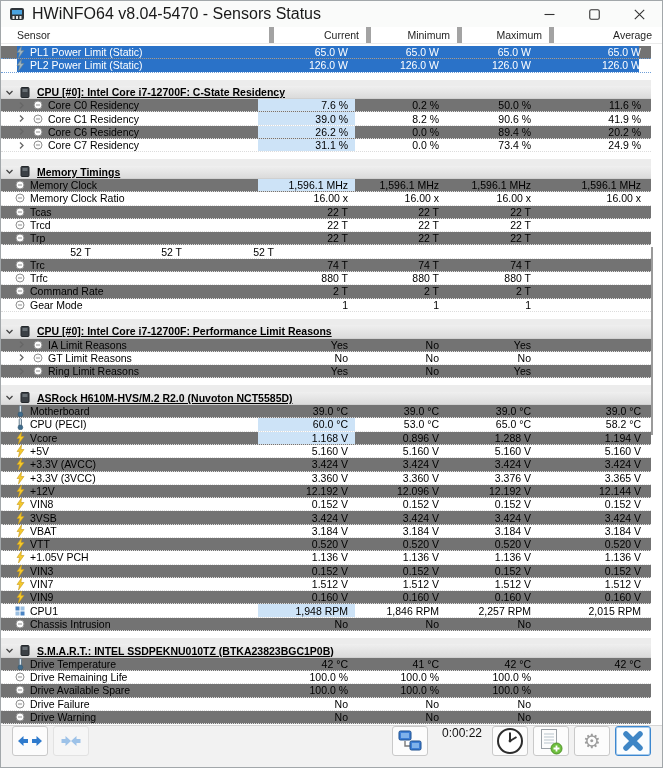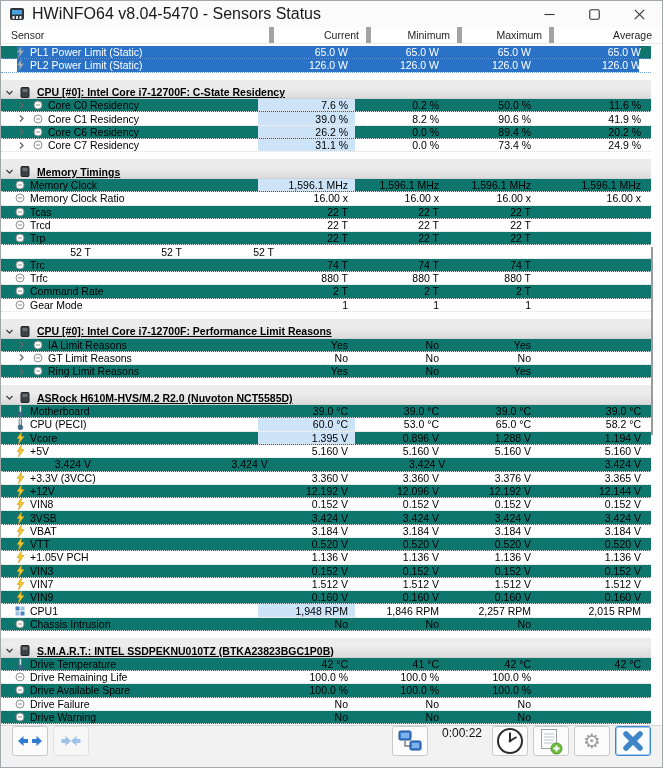--- a/index.html
+++ b/index.html
@@ -6,31 +6,31 @@
   .win{position:relative;width:663px;height:768px;box-sizing:border-box;border:1px solid #a2a7aa;
        background:#fff;font-family:"Liberation Sans",sans-serif;display:flex;flex-direction:column;overflow:hidden;}
   
   .titlebar{height:26px;flex:none;display:flex;align-items:center;background:#fafbfa;padding-left:8px;}
   .tb-title{font-size:16px;color:#191919;margin-left:7px;}
   .caps{margin-left:auto;display:flex;height:26px;}
   .cap{width:45px;height:26px;display:flex;align-items:center;justify-content:center;}
   
   .colhdr{height:16px;flex:none;display:flex;align-items:center;font-size:10.5px;color:#1f1f1f;
           background:#fff;border-bottom:1px solid #ebebeb;}
-  .colhdr .cs{flex:1;padding-left:10px;}
+  .colhdr .cs{flex:1;padding-left:16px;}
   .cv{box-sizing:border-box;display:flex;align-items:center;justify-content:flex-end;padding-right:7px;height:100%;}
   .w-cur{width:97px}.w-min{width:91px}.w-max{width:92px}.w-avg{width:113px;padding-right:10px;}
   .colhdr .cv{border-left:5px solid #a3a3a3;}
   
   .viewport{flex:1;overflow:hidden;position:relative;background:#fff;padding-top:2px;}
   .row{display:flex;height:13.3px;width:650px;font-size:10.5px;color:#000;align-items:stretch;
        border-bottom:1px dotted #dcdcdc;box-sizing:border-box;position:relative;}
   .row>*{position:relative;z-index:1;}
   .row .cs{flex:1;display:flex;align-items:center;overflow:hidden;white-space:nowrap;}
-  .row.odd{background:#0f766e;justify-content:space-between;}
+  .row.odd{background:#737373;}
   .row.hl .w-cur{background:#cde3f7;}
   .row.sel{color:#fff;border-bottom:1px dotted #6f9fd8;}
   .row.sel::before{content:"";position:absolute;left:16px;right:12px;top:0;bottom:0;background:#2a72c8;z-index:0;}
   .ic-chev{margin-left:16px;width:12px;flex:none;display:flex;align-items:center;}
   .ic{width:12px;flex:none;display:flex;align-items:center;justify-content:center;margin-left:13px;}
   .ic-chev+.ic{margin-left:3px;}
   .rlabel{margin-left:4px;}
   .ghead{height:13.3px;width:650px;display:flex;align-items:center;font-weight:bold;font-size:10.5px;color:#000;
          background:linear-gradient(#efefef,#dbdbdb);border-bottom:1px solid #d0d0d0;box-sizing:border-box;}
   .ghead .ic-chev{margin-left:4px;}
@@ -501,40 +501,48 @@
         </div>
         <div class="row odd hl">
           <div class="cs">
             <span class="ic">
               <svg width="9" height="12">
                 <path d="M5.5 0 L1 6.5 H3.5 L2.5 12 L8 4.5 H5 Z" fill="#f5c92c" stroke="#c79a1d" stroke-width="0.6"></path>
               </svg>
             </span>
             <span class="rlabel">Vcore</span>
           </div>
-          <div class="cv w-cur">1.395 V</div>
+          <div class="cv w-cur">1.168 V</div>
           <div class="cv w-min">0.896 V</div>
           <div class="cv w-max">1.288 V</div>
           <div class="cv w-avg">1.194 V</div>
         </div>
         <div class="row">
           <div class="cs">
             <span class="ic">
               <svg width="9" height="12">
                 <path d="M5.5 0 L1 6.5 H3.5 L2.5 12 L8 4.5 H5 Z" fill="#f5c92c" stroke="#c79a1d" stroke-width="0.6"></path>
               </svg>
             </span>
             <span class="rlabel">+5V</span>
           </div>
           <div class="cv w-cur">5.160 V</div>
           <div class="cv w-min">5.160 V</div>
           <div class="cv w-max">5.160 V</div>
           <div class="cv w-avg">5.160 V</div>
         </div>
         <div class="row odd">
+          <div class="cs">
+            <span class="ic">
+              <svg width="9" height="12">
+                <path d="M5.5 0 L1 6.5 H3.5 L2.5 12 L8 4.5 H5 Z" fill="#f5c92c" stroke="#c79a1d" stroke-width="0.6"></path>
+              </svg>
+            </span>
+            <span class="rlabel">+3.3V (AVCC)</span>
+          </div>
           <div class="cv w-cur">3.424 V</div>
           <div class="cv w-min">3.424 V</div>
           <div class="cv w-max">3.424 V</div>
           <div class="cv w-avg">3.424 V</div>
         </div>
         <div class="row">
           <div class="cs">
             <span class="ic">
               <svg width="9" height="12">
                 <path d="M5.5 0 L1 6.5 H3.5 L2.5 12 L8 4.5 H5 Z" fill="#f5c92c" stroke="#c79a1d" stroke-width="0.6"></path>

